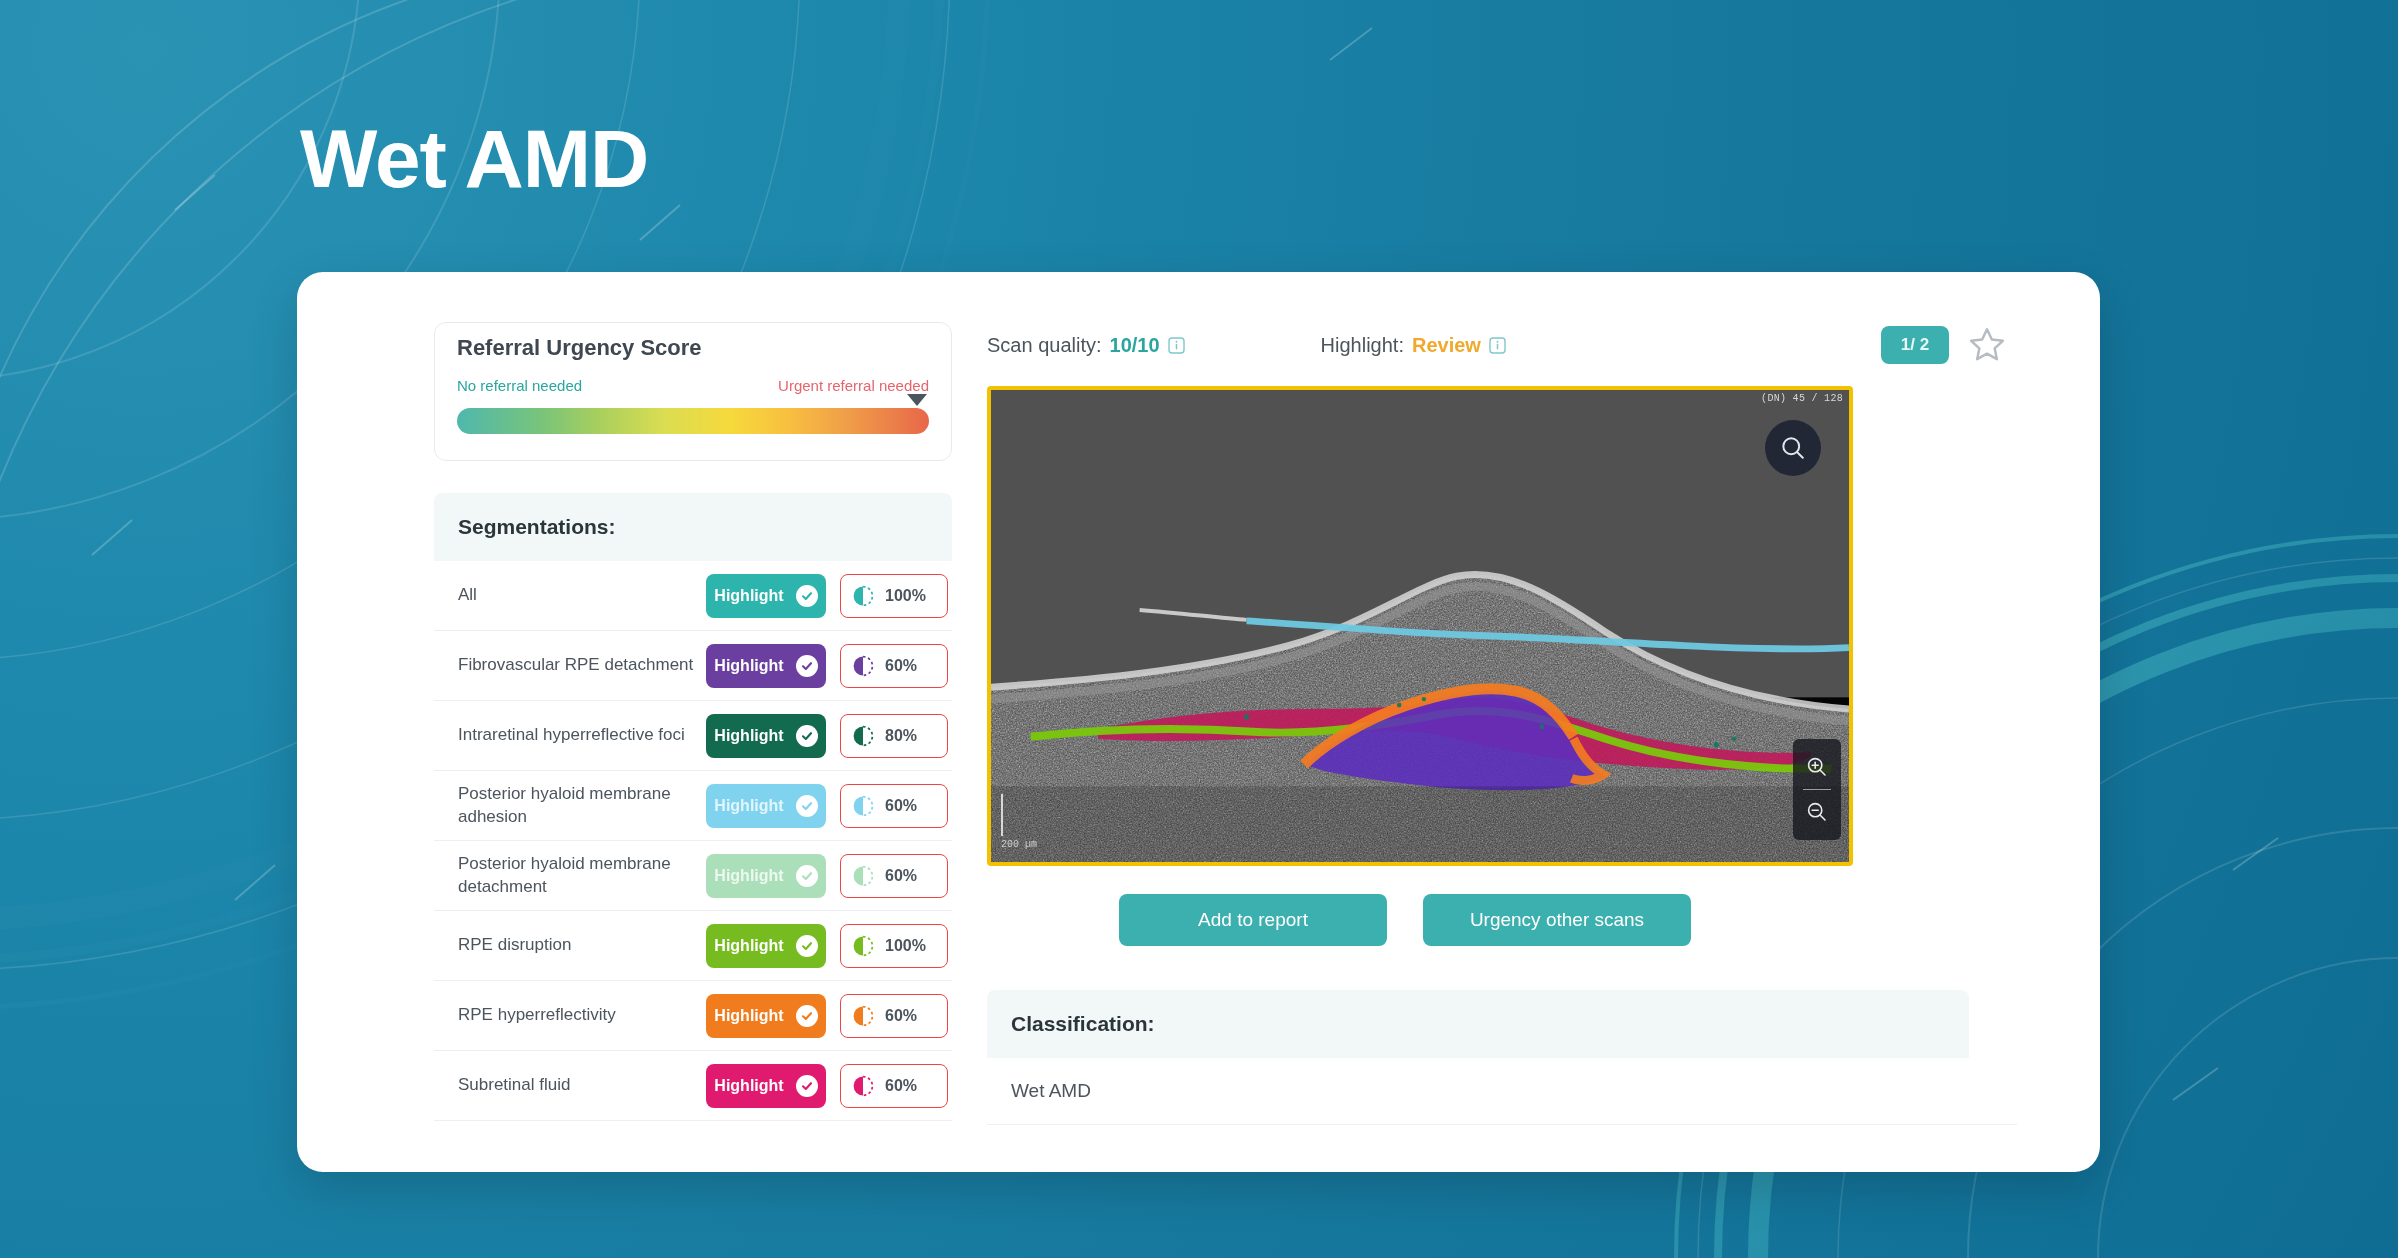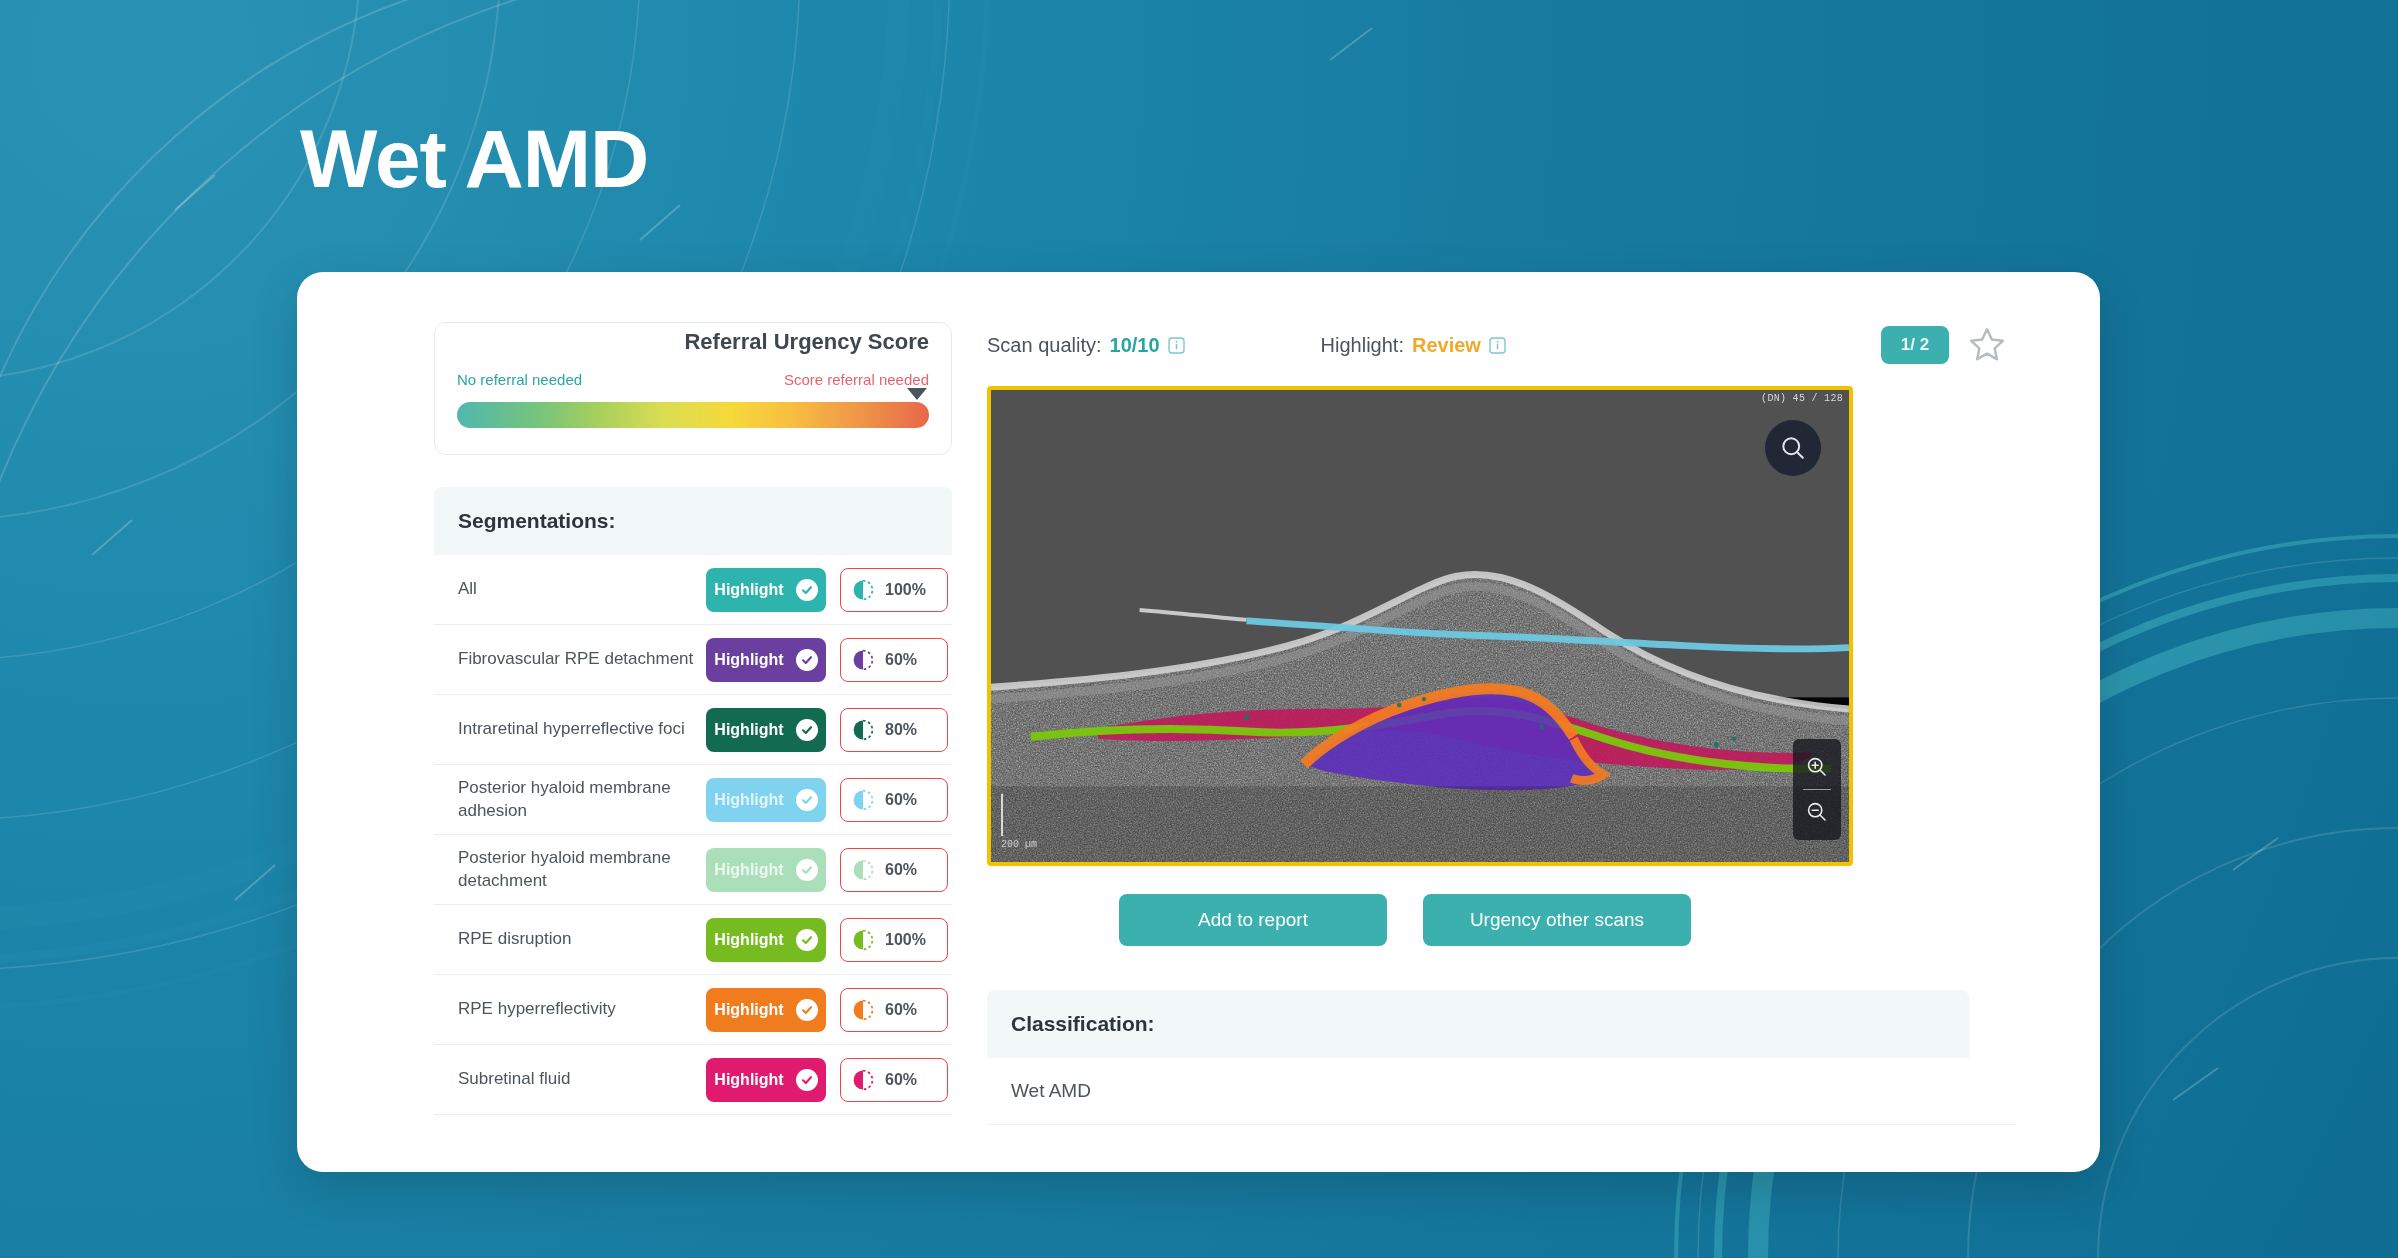--- a/index.html
+++ b/index.html
@@ -43,23 +43,22 @@
   
   .left-col {
     position: absolute;
     left: 137px; top: 50px;
     width: 518px;
   }
 
   .urgency-card {
     border: 1px solid #e7eaec;
     border-radius: 12px;
-    padding: 6px 22px 26px 22px;
+    padding: 12px 22px 26px 22px;
     background: #fff;
-    text-align: right;
   }
   .urgency-title {
     font-size: 22px; font-weight: bold; color: #3f4751;
     margin-bottom: 16px;
   }
   .urgency-labels {
     display: flex; justify-content: space-between;
     font-size: 15px; margin-bottom: 14px;
   }
   .lbl-low  { color: #2aa6a0; }
@@ -298,21 +297,21 @@
   <div class="hero-title">Wet AMD</div>
 
   <div class="app-card">
 
     <div class="left-col">
 
       <div class="urgency-card">
         <div class="urgency-title">Referral Urgency Score</div>
         <div class="urgency-labels">
           <span class="lbl-low">No referral needed</span>
-          <span class="lbl-high">Score referral needed</span>
+          <span class="lbl-high">Urgent referral needed</span>
         </div>
         <div class="gradient-wrap">
           <div class="gradient-bar"></div>
           <div class="gradient-marker"></div>
         </div>
       </div>
 
       <div class="seg-panel">
         <div class="seg-header">Segmentations:</div>
         <div id="seg-rows">

